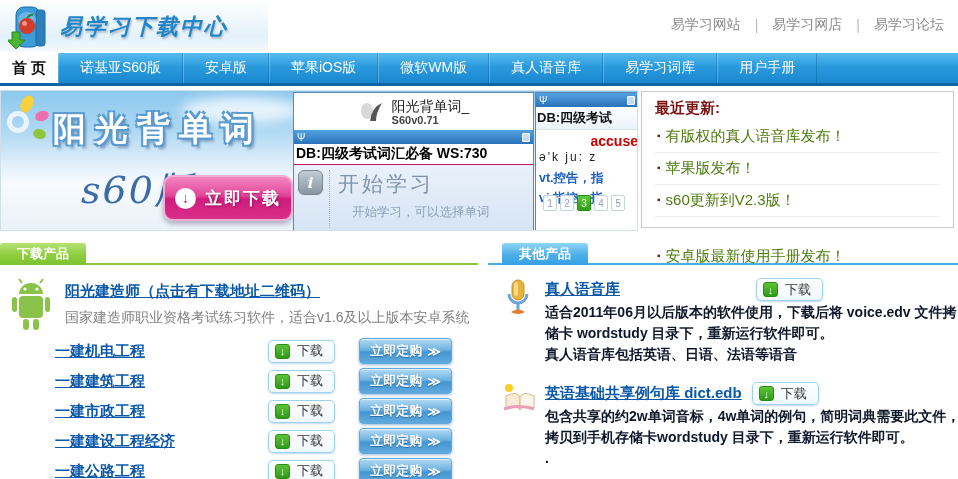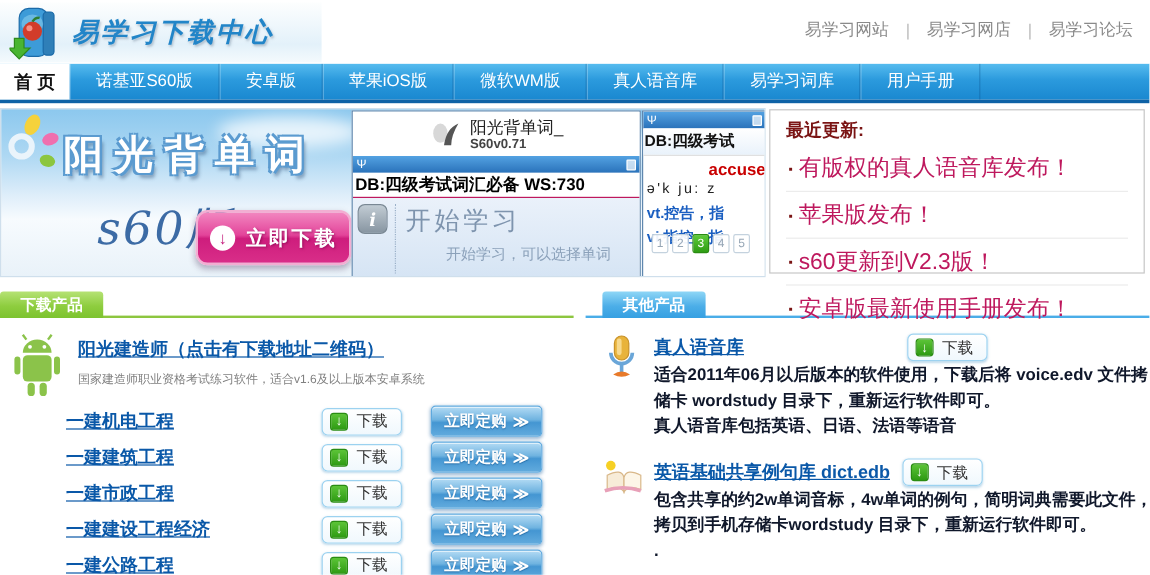--- a/index.html
+++ b/index.html
@@ -69,55 +69,55 @@
   .s1-db { font-weight:bold; font-size:14px; color:#000; padding:1px 2px; white-space:nowrap;
     background:#fff; border-bottom:1px solid #be185d; }
   .s1-body { height:68px; background:linear-gradient(180deg,#eaf1fa 0%,#d5e4f4 100%);
     display:flex; padding:5px 4px; gap:6px; }
   .i-ico { width:25px; height:25px; flex:none; border-radius:6px; color:#fff;
     background:linear-gradient(180deg,#c2ccd4 0%,#8795a1 100%); border:1px solid #7a8894;
     font-family:"DejaVu Serif", serif; font-style:italic; font-size:15px; font-weight:bold;
     display:flex; align-items:center; justify-content:center; }
   .s1-menu { border-left:1px dotted #9ab0c8; padding-left:8px; flex:1; }
   .s1-main { font-size:21px; color:#7e94ae; letter-spacing:3px; }
-  .s1-sub { font-size:12.5px; color:#8ba1ba; margin:6px 0 0 14px; white-space:nowrap;text-align:center; }
+  .s1-sub { font-size:12.5px; color:#8ba1ba; margin:6px 0 0 14px; white-space:nowrap; }
   .s2-db { font-weight:bold; font-size:13px; color:#111; padding:2px 1px; white-space:nowrap;
     background:linear-gradient(180deg,#ffffff 0%,#e9f2fb 100%); border-bottom:1px solid #e0e0e0; }
   .s2-word { color:#c90000; font-weight:bold; font-size:14px; padding:3px 0 0 3px;text-align:right; }
   .s2-phon { font-size:12px; color:#222; padding:1px 0 4px 3px; letter-spacing:2px; }
   .s2-m { font-size:12.5px; color:#1b5fc1; font-weight:bold; white-space:nowrap; padding:2px 0 1px 3px; }
   .pager { position:absolute; left:542px; top:104px; display:flex; gap:3px; }
   .pg { width:14px; height:16px; background:rgba(255,255,255,.92); border:1px solid #c4d2de;
     border-radius:2px; color:#97a7b6; font-size:10px; display:flex; align-items:center; justify-content:center; }
   .pg.active { background:linear-gradient(180deg,#5ecb3a,#2f9d14); border-color:#2a8c12; color:#fff; }
 
   
   .updates { position:absolute; left:641px; top:1px; width:313px; height:137px;
     border:1px solid #c6c6c6; background:#fff; padding:5px 13px 0 13px; }
   .updates-title { color:#7a1414; font-weight:bold; font-size:15px; padding:2px 0 3px; }
-  .upd-item { color:#be185d; font-size:19px; padding:6px 0 6px 2px; border-bottom:1px solid #ececec;
+  .upd-item { color:#4d7c0f; font-size:15px; padding:6px 0 6px 2px; border-bottom:1px solid #ececec;
     display:block; text-decoration:none; white-space:nowrap; overflow:hidden; }
-  .upd-item:last-child { border-bottom:none; }
+  .upd-item:last-child { border-bottom:none;margin-top:24px; }
   .upd-item::before { content:"▪"; color:#7a1414; font-size:10px; vertical-align:2px; margin-right:5px; }
 
   
   .products { display:flex; margin-top:10px; }
   .col-left { width:478px; flex:none; }
   .col-right { width:470px; flex:none; margin-left:10px; }
   .tabrow { height:22px; }
   .tabrow.green { border-bottom:2px solid #8dc63f; }
   .tabrow.blue { border-bottom:2px solid #4aade8; }
   .tab { display:inline-block; height:22px; line-height:21px; padding:0 17px; color:#fff;
     font-weight:bold; font-size:13px; border-radius:3px 3px 0 0; }
   .tab.green { background:linear-gradient(180deg,#b5e274 0%,#8ecd3f 55%,#7cc32f 100%); }
   .tab.blue { margin-left:14px; background:linear-gradient(180deg,#8ed6f6 0%,#4caee8 55%,#36a0e2 100%); }
 
   .prod-head { display:flex; gap:9px; margin:13px 0 4px 6px; }
   .prod-title { font-weight:bold; font-size:15px; color:#0a58a8; text-decoration:underline; display:inline-block; margin-top:4px; }
-  .prod-desc { color:#808080; font-size:10px; margin-top:8px; white-space:nowrap; }
+  .prod-desc { color:#808080; font-size:14px; margin-top:8px; white-space:nowrap; }
 
   .prow { display:flex; align-items:center; height:30px; margin-left:55px; }
   .plink { width:213px; font-weight:bold; font-size:15px; color:#0a58a8; text-decoration:underline; white-space:nowrap; }
   .dl-btn { display:inline-flex; align-items:center; gap:7px; height:23px; padding:0 11px 0 6px;
     background:linear-gradient(180deg,#ffffff 0%,#f0f8fd 100%); border:1px solid #9cd2f0;
     border-radius:5px; box-shadow:0 1px 2px rgba(110,170,210,.45); color:#333; font-size:13px;
     text-decoration:none; white-space:nowrap; flex:none; }
   .dl-ico { width:15px; height:15px; border-radius:3px; color:#fff; font-size:11px; font-weight:bold;
     background:linear-gradient(180deg,#5cc437 0%,#2e9a13 100%); border:1px solid #2a8c12;
     display:flex; align-items:center; justify-content:center; flex:none; }

